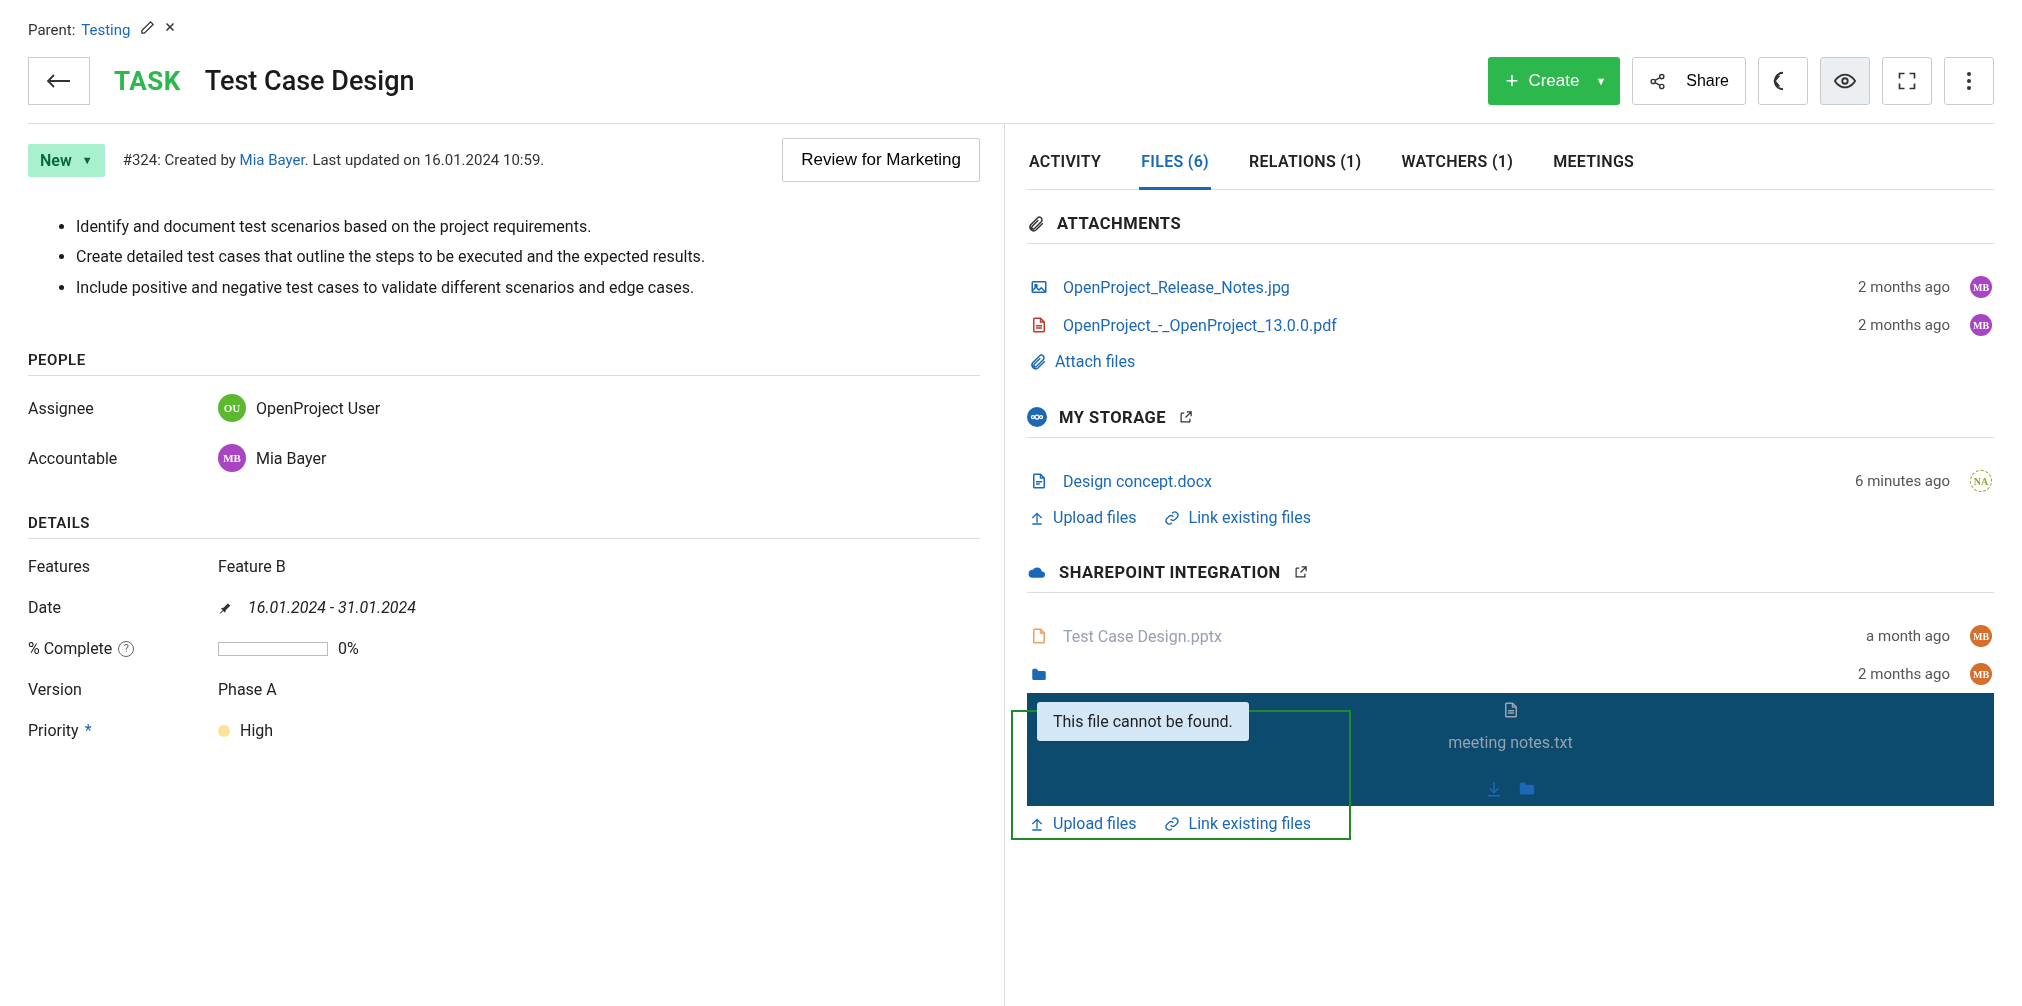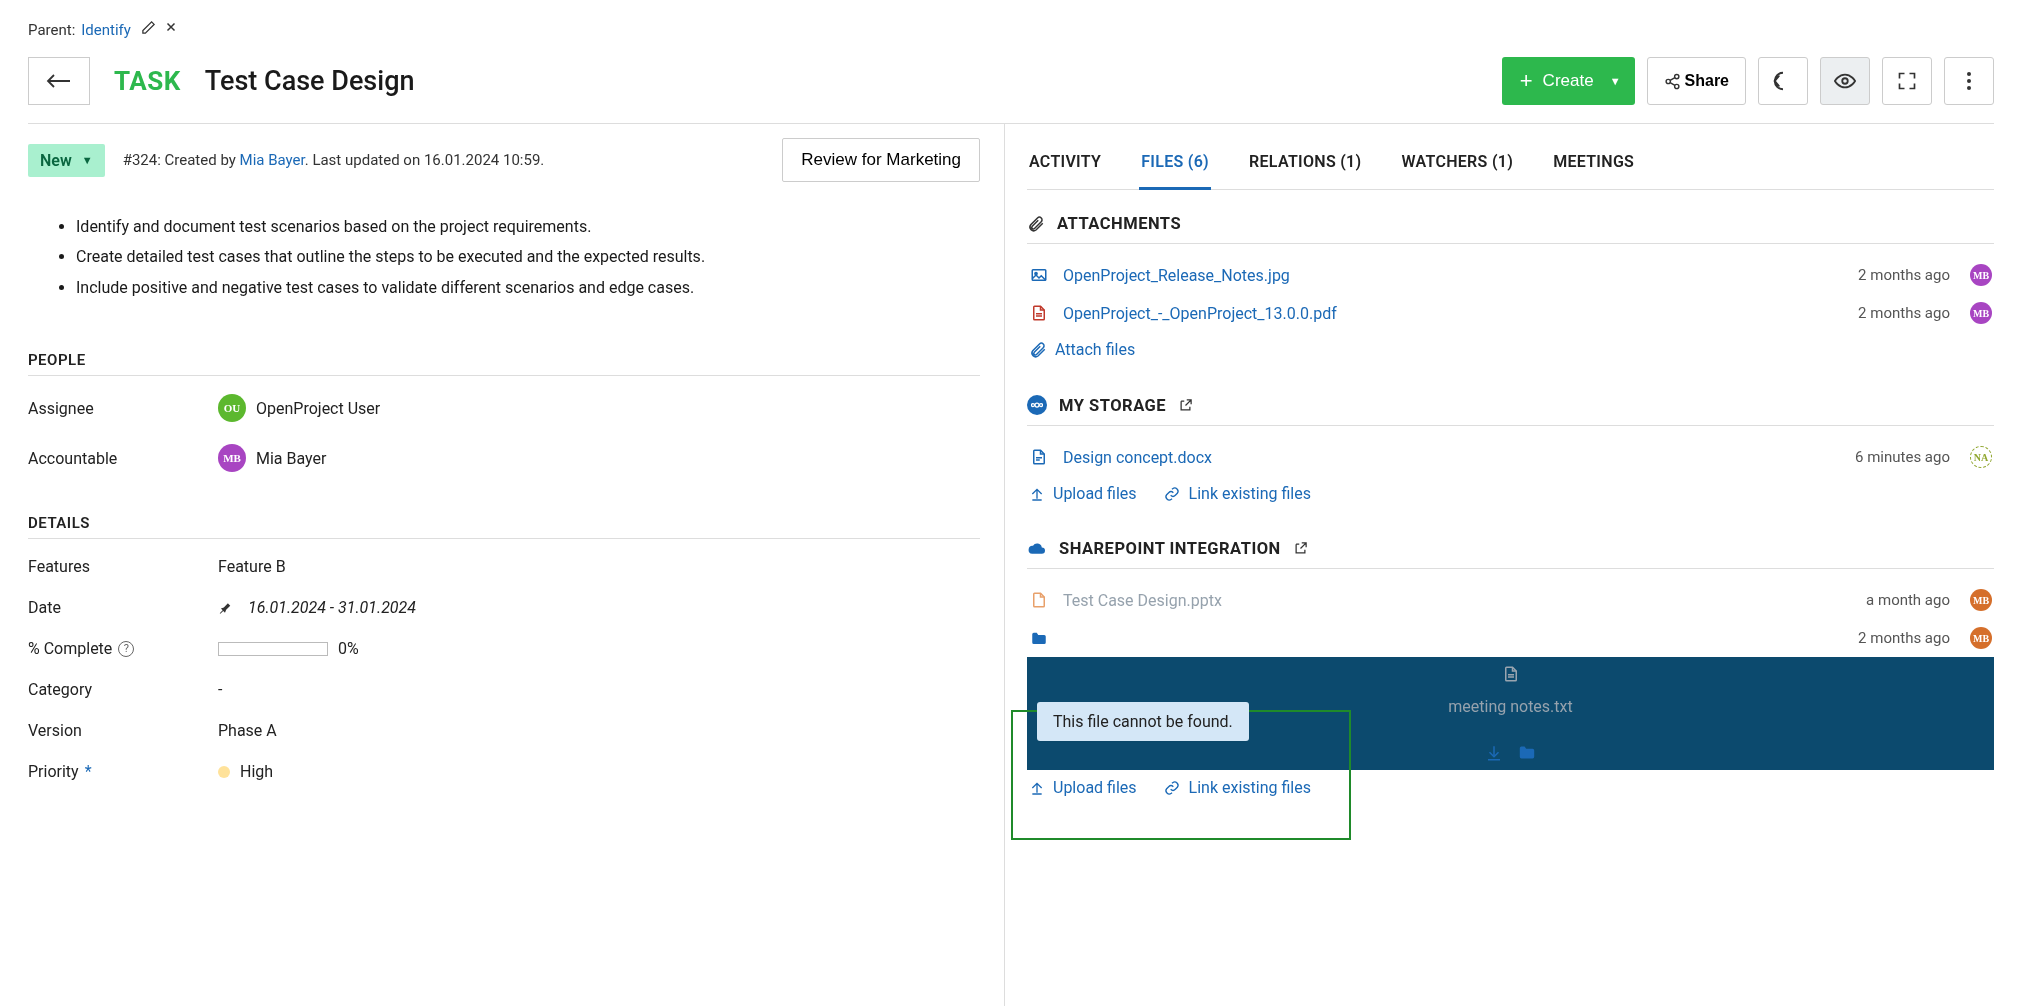--- a/index.html
+++ b/index.html
@@ -38,21 +38,21 @@
   }
   .create-btn .plus { font-size: 22px; font-weight: 300; }
   .create-btn .caret { font-size: 11px; margin-left: 6px; }
   .icon-btn {
     width: 50px; height: 48px; border: 1px solid #ccc; background: #fff;
     display: flex; align-items: center; justify-content: center; cursor: pointer; border-radius: 3px;
   }
   .icon-btn.active { background: #eceff1; }
   .share-btn {
     height: 48px; padding: 0 16px; border: 1px solid #ccc; background: #fff;
-    display: flex; align-items: center; gap: 4px; cursor: pointer; font-size: 16px; border-radius: 3px; font-weight: bold;
+    display: flex; align-items: center; gap: 20px; cursor: pointer; font-size: 16px; border-radius: 3px;
   }
 
   .divider { border: none; border-top: 1px solid #ddd; margin-top: 18px; }
 
   
   .main { display: flex; flex: 1; overflow: hidden; }
   .left { flex: 1; padding-right: 24px; padding-top: 14px; overflow-y: auto; }
   .right { width: 990px; border-left: 1px solid #ddd; padding-left: 22px; padding-top: 4px; overflow-y: auto; position: relative; }
 
   
@@ -93,21 +93,21 @@
   .priority-dot { width:12px; height:12px; border-radius:50%; background:#ffe29a; display:inline-block;}
   .help-icon { display:inline-flex; width:16px; height:16px; border:1.5px solid #666; border-radius:50%; align-items:center; justify-content:center; font-size:11px; color:#666;}
 
   
   .tabs { display: flex; gap: 36px; border-bottom: 1px solid #ddd; margin-bottom: 24px; margin-top:8px;}
   .tab { padding: 16px 2px; font-size: 16px; font-weight: 600; color: #222; cursor: pointer; letter-spacing: 0.3px; }
   .tab.active { color: #1b69b6; border-bottom: 3px solid #1b69b6; margin-bottom: -1px; }
 
   
   .r-section { margin-bottom: 28px; }
-  .r-heading { display: flex; align-items: center; gap: 12px; font-size: 16.5px; font-weight: 700; letter-spacing: 0.5px; color: #222; padding-bottom: 10px; border-bottom: 1px solid #ddd; margin-bottom: 12px; }
+  .r-heading { display: flex; align-items: center; gap: 12px; font-size: 16.5px; font-weight: 700; letter-spacing: 0.5px; color: #222; padding-bottom: 10px; border-bottom: 1px solid #ddd; margin-bottom: 24px; }
   .r-heading .ext-icon { color:#333; }
   .r-heading .sto-icon { width:20px; height:20px; border-radius:50%; display:flex; align-items:center; justify-content:center;}
   .file-row { display: flex; align-items: center; padding: 8px 2px; gap: 14px; font-size: 16px; }
   .file-row .fname { color: #1b69b6; cursor: pointer; flex: 1;}
   .file-row .fname.muted { color: #96a2ad; }
   .file-row .ftime { color: #555; font-size: 15px; white-space: nowrap; margin-right: 6px;}
   .action-row { display: flex; align-items: center; gap: 12px; padding: 8px 2px; font-size: 16px; color: #1b69b6; }
   .action-row .act { display:flex; align-items:center; gap:8px; cursor:pointer; margin-right:14px;}
   .fi { width:20px; display:flex; justify-content:center;}
   .fi svg { display:block; }
@@ -123,21 +123,21 @@
   .row-icons-end { display:flex; gap:14px; color:#1b69b6;}
 
 </style>
 </head>
 <body>
 
 <div class="container">
 
   <div class="breadcrumb-row">
     <span class="breadcrumb-label">Parent:</span>
-    <span class="breadcrumb-link">Identify</span>
+    <span class="breadcrumb-link">Testing</span>
     <div class="breadcrumb-icons">
       <span>
         <svg width="15" height="15" viewBox="0 0 24 24" fill="none" stroke="#333" stroke-width="2">
             <path d="M17 3l4 4L7 21H3v-4L17 3z"></path>
           </svg>
       </span>
       <span>
         <svg width="14" height="14" viewBox="0 0 24 24" stroke="#333" stroke-width="2.5">
             <path d="M18 6L6 18M6 6l12 12"></path>
           </svg>
@@ -259,24 +259,20 @@
         <div class="field-label">
           <span>% Complete</span>
           <span class="help-icon">?</span>
         </div>
         <div class="field-value">
           <div class="progress-bar"></div>
           <span>0%</span>
         </div>
       </div>
       <div class="field-row">
-        <div class="field-label">Category</div>
-        <div class="field-value">-</div>
-      </div>
-      <div class="field-row">
         <div class="field-label">Version</div>
         <div class="field-value">Phase A</div>
       </div>
       <div class="field-row">
         <div class="field-label">
           <span>Priority</span>
           <span class="req-star">*</span>
         </div>
         <div class="field-value">
           <span class="priority-dot"></span>

